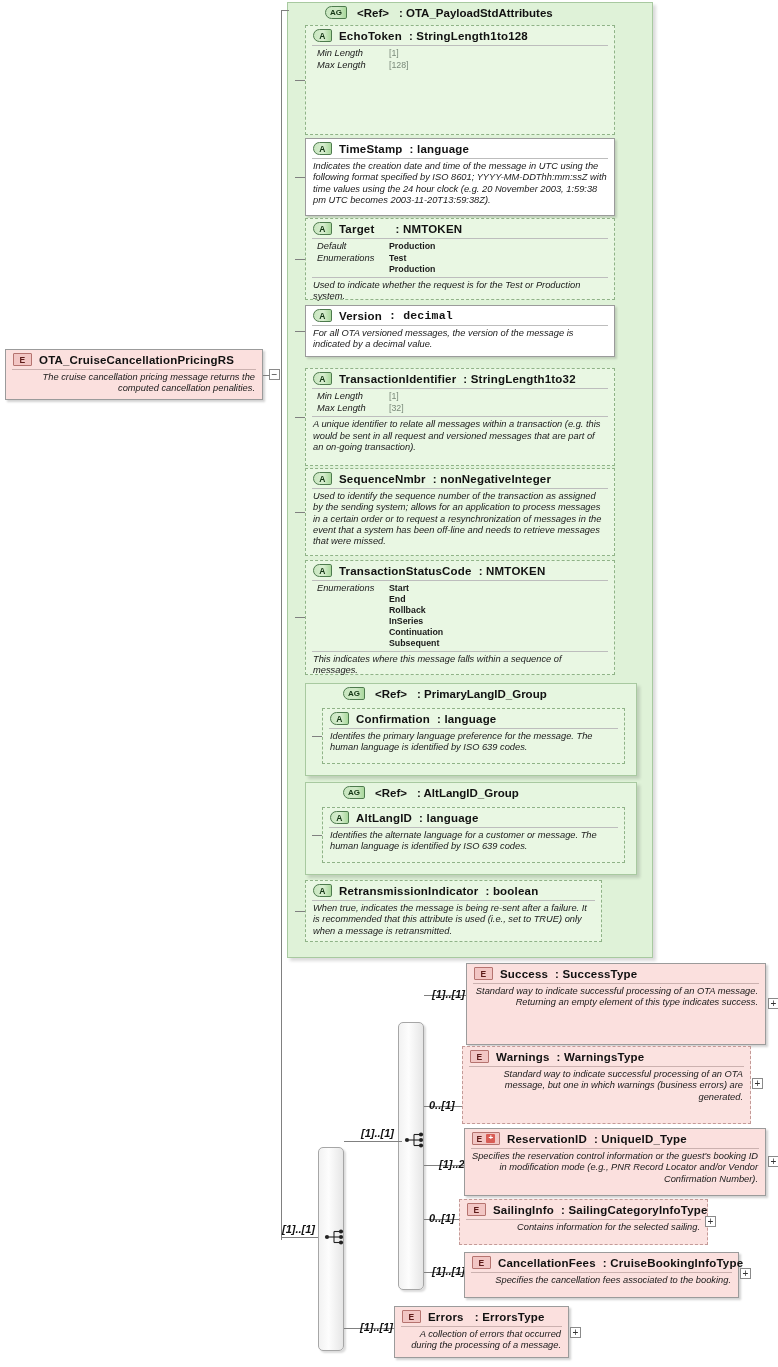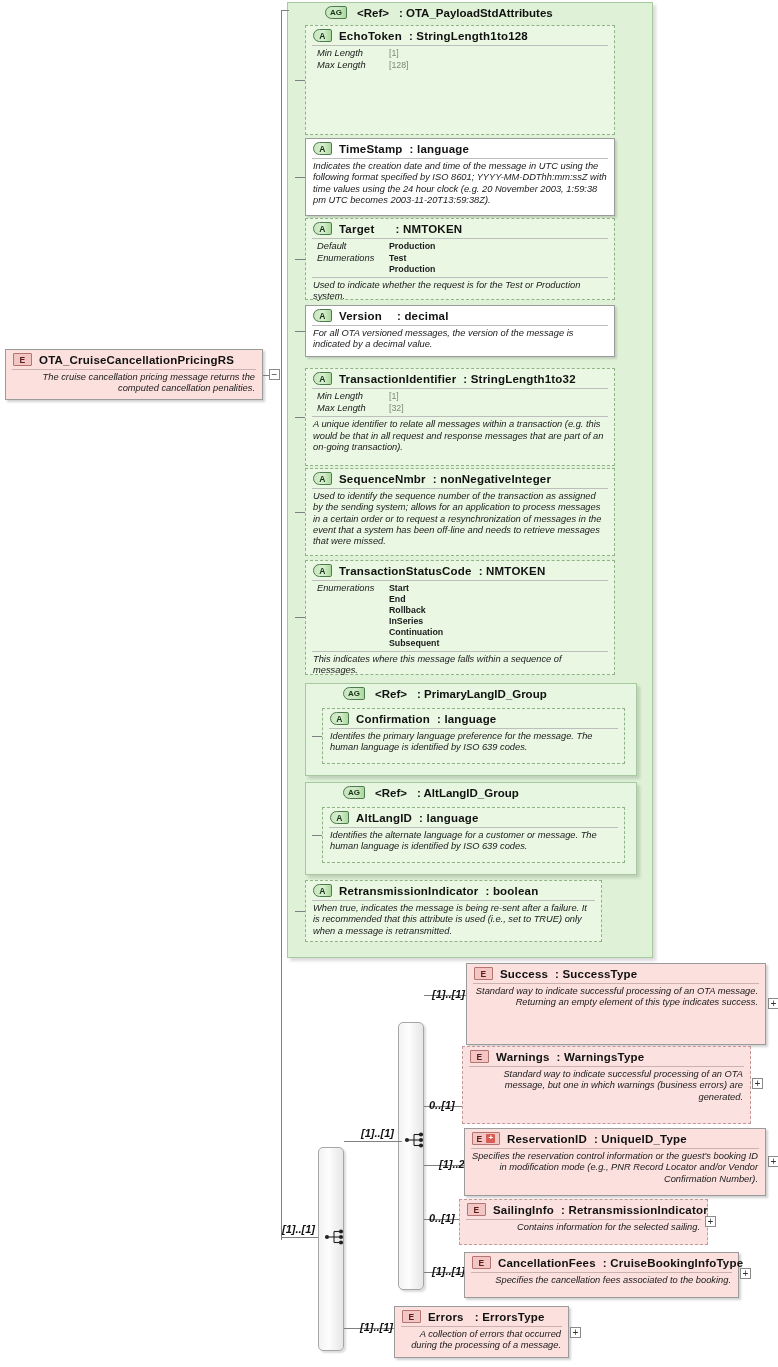--- a/index.html
+++ b/index.html
@@ -196,39 +196,39 @@
         <div>Production</div>
       </span>
     </div>
     <div class="node-body">Used to indicate whether the request is for the Test or Production system.</div>
   </div>
 
   <div class="attr-node solid" style="left:305px; top:305px; width:310px; height:52px;">
     <div class="node-head">
       <span class="badge badge-A">A</span>
       <span class="nm">Version</span>
-      <span class="ty" style="margin-left:8px;">: decimal</span>
+      <span class="ty" style="font-family:Liberation Mono, monospace;">: decimal</span>
     </div>
     <div class="node-body">For all OTA versioned messages, the version of the message is indicated by a decimal value.</div>
   </div>
 
   <div class="attr-node" style="left:305px; top:368px; width:310px; height:98px;">
     <div class="node-head">
       <span class="badge badge-A">A</span>
       <span class="nm">TransactionIdentifier</span>
       <span class="ty">: StringLength1to32</span>
     </div>
     <div class="facet-sep"></div>
     <div class="facets">
       <span class="k">Min Length</span>
       <span class="v dim">[1]</span>
       <span class="k">Max Length</span>
       <span class="v dim">[32]</span>
     </div>
-    <div class="node-body">A unique identifier to relate all messages within a transaction (e.g. this would be that in all request and response messages that are part of an on-going transaction).</div>
+    <div class="node-body">A unique identifier to relate all messages within a transaction (e.g. this would be sent in all request and versioned messages that are part of an on-going transaction).</div>
   </div>
 
   <div class="attr-node" style="left:305px; top:468px; width:310px; height:88px;">
     <div class="node-head">
       <span class="badge badge-A">A</span>
       <span class="nm">SequenceNmbr</span>
       <span class="ty">: nonNegativeInteger</span>
     </div>
     <div class="node-body">Used to identify the sequence number of the transaction as assigned by the sending system; allows for an application to process messages in a certain order or to request a resynchronization of messages in the event that a system has been off-line and needs to retrieve messages that were missed.</div>
   </div>
@@ -394,21 +394,21 @@
     </div>
     <div class="node-body">Specifies the reservation control information or the guest's booking ID in modification mode (e.g., PNR Record Locator and/or Vendor Confirmation Number).</div>
   </div>
   <div class="expander" style="left:768px; top:1156px;">+</div>
 
   <div class="mult" style="left:429px; top:1212px;">0..[1]</div>
   <div class="el-node dashed" style="left:459px; top:1199px; width:249px; height:46px;">
     <div class="node-head">
       <span class="badge badge-E">E</span>
       <span class="nm">SailingInfo</span>
-      <span class="ty">: RetransmissionIndicator</span>
+      <span class="ty">: SailingCategoryInfoType</span>
     </div>
     <div class="node-body">Contains information for the selected sailing.</div>
   </div>
   <div class="expander" style="left:705px; top:1216px;">+</div>
 
   <div class="mult" style="left:432px; top:1265px;">[1]..[1]</div>
   <div class="el-node" style="left:464px; top:1252px; width:275px; height:46px;">
     <div class="node-head">
       <span class="badge badge-E">E</span>
       <span class="nm">CancellationFees</span>

